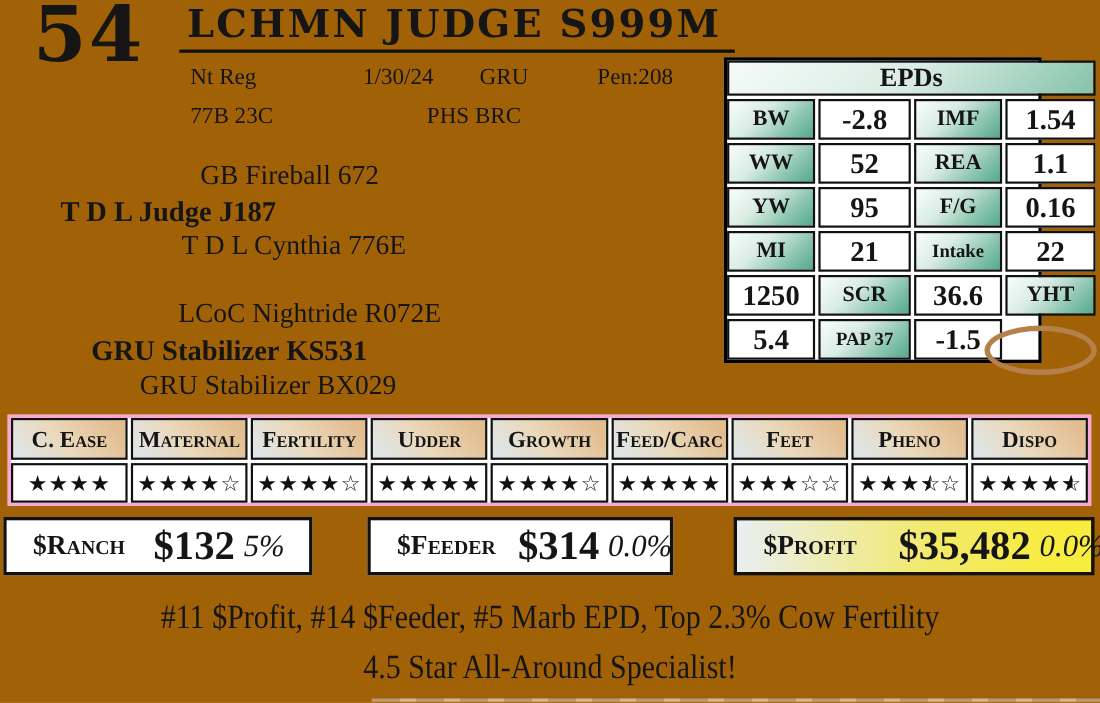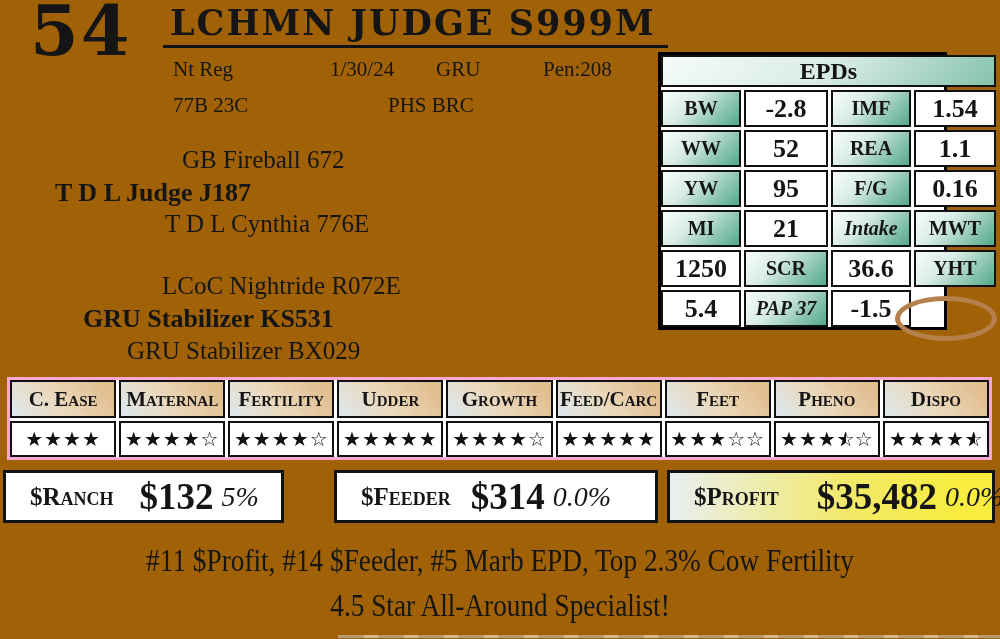--- a/index.html
+++ b/index.html
@@ -65,21 +65,21 @@
   .epd-head {
     grid-column: 1 / 5;
     font-weight: bold; font-size: 24px;
     background: linear-gradient(135deg, #f5fbf8 0%, #d9ece4 50%, #84c2ac 100%);
   }
   .epd-label {
     font-weight: bold; font-size: 20px;
     background: linear-gradient(135deg, #f9fdfb 0%, #d8ece4 38%, #8cc5b0 72%, #53a98e 100%);
     white-space: nowrap;
   }
-  .epd-label.small { font-size: 20px; font-style: italic; }
+  .epd-label.small { font-size: 17px; }
   .epd-value { background: #fff; font-weight: bold; font-size: 26px; }
 
   .pap-circle {
     position: absolute; left: 895px; top: 296px;
     width: 102px; height: 45px;
     border: 5px solid #b5804a; border-radius: 50%;
     box-sizing: border-box; z-index: 5;
   }
 
   
@@ -112,21 +112,21 @@
   }
 
   
   .dollar-box {
     position: absolute; top: 470px; height: 53px;
     border: 3px solid #111; background: #fff;
     display: flex; align-items: center;
     box-sizing: border-box; padding: 0 24px; white-space: nowrap;
   }
   .dollar-box.ranch  { left: 3px;   width: 281px; }
-  .dollar-box.feeder { left: 334px; width: 324px; }
+  .dollar-box.feeder { left: 334px; width: 278px; }
   .dollar-box.profit {
     left: 667px; width: 328px;
     background: linear-gradient(90deg, #e9eff1 0%, #f2e96a 55%, #f8ec3e 90%);
   }
   .dv-label {
     font-variant: small-caps; font-weight: bold; font-size: 25px;
     margin-right: 26px;
   }
   .dollar-box.feeder .dv-label { margin-right: 20px; }
   .dollar-box.profit .dv-label { margin-right: 38px; }
@@ -186,21 +186,21 @@
       <div class="epd-cell epd-value">52</div>
       <div class="epd-cell epd-label">REA</div>
       <div class="epd-cell epd-value">1.1</div>
       <div class="epd-cell epd-label">YW</div>
       <div class="epd-cell epd-value">95</div>
       <div class="epd-cell epd-label">F/G</div>
       <div class="epd-cell epd-value">0.16</div>
       <div class="epd-cell epd-label">MI</div>
       <div class="epd-cell epd-value">21</div>
       <div class="epd-cell epd-label small">Intake</div>
-      <div class="epd-cell epd-label">MWT</div>
+      <div class="epd-cell epd-value">22</div>
       <div class="epd-cell epd-value">1250</div>
       <div class="epd-cell epd-label">SCR</div>
       <div class="epd-cell epd-value">36.6</div>
       <div class="epd-cell epd-label">YHT</div>
       <div class="epd-cell epd-value">5.4</div>
       <div class="epd-cell epd-label small">PAP 37</div>
       <div class="epd-cell epd-value">-1.5</div>
     </div>
   <div class="pap-circle"></div>
 

